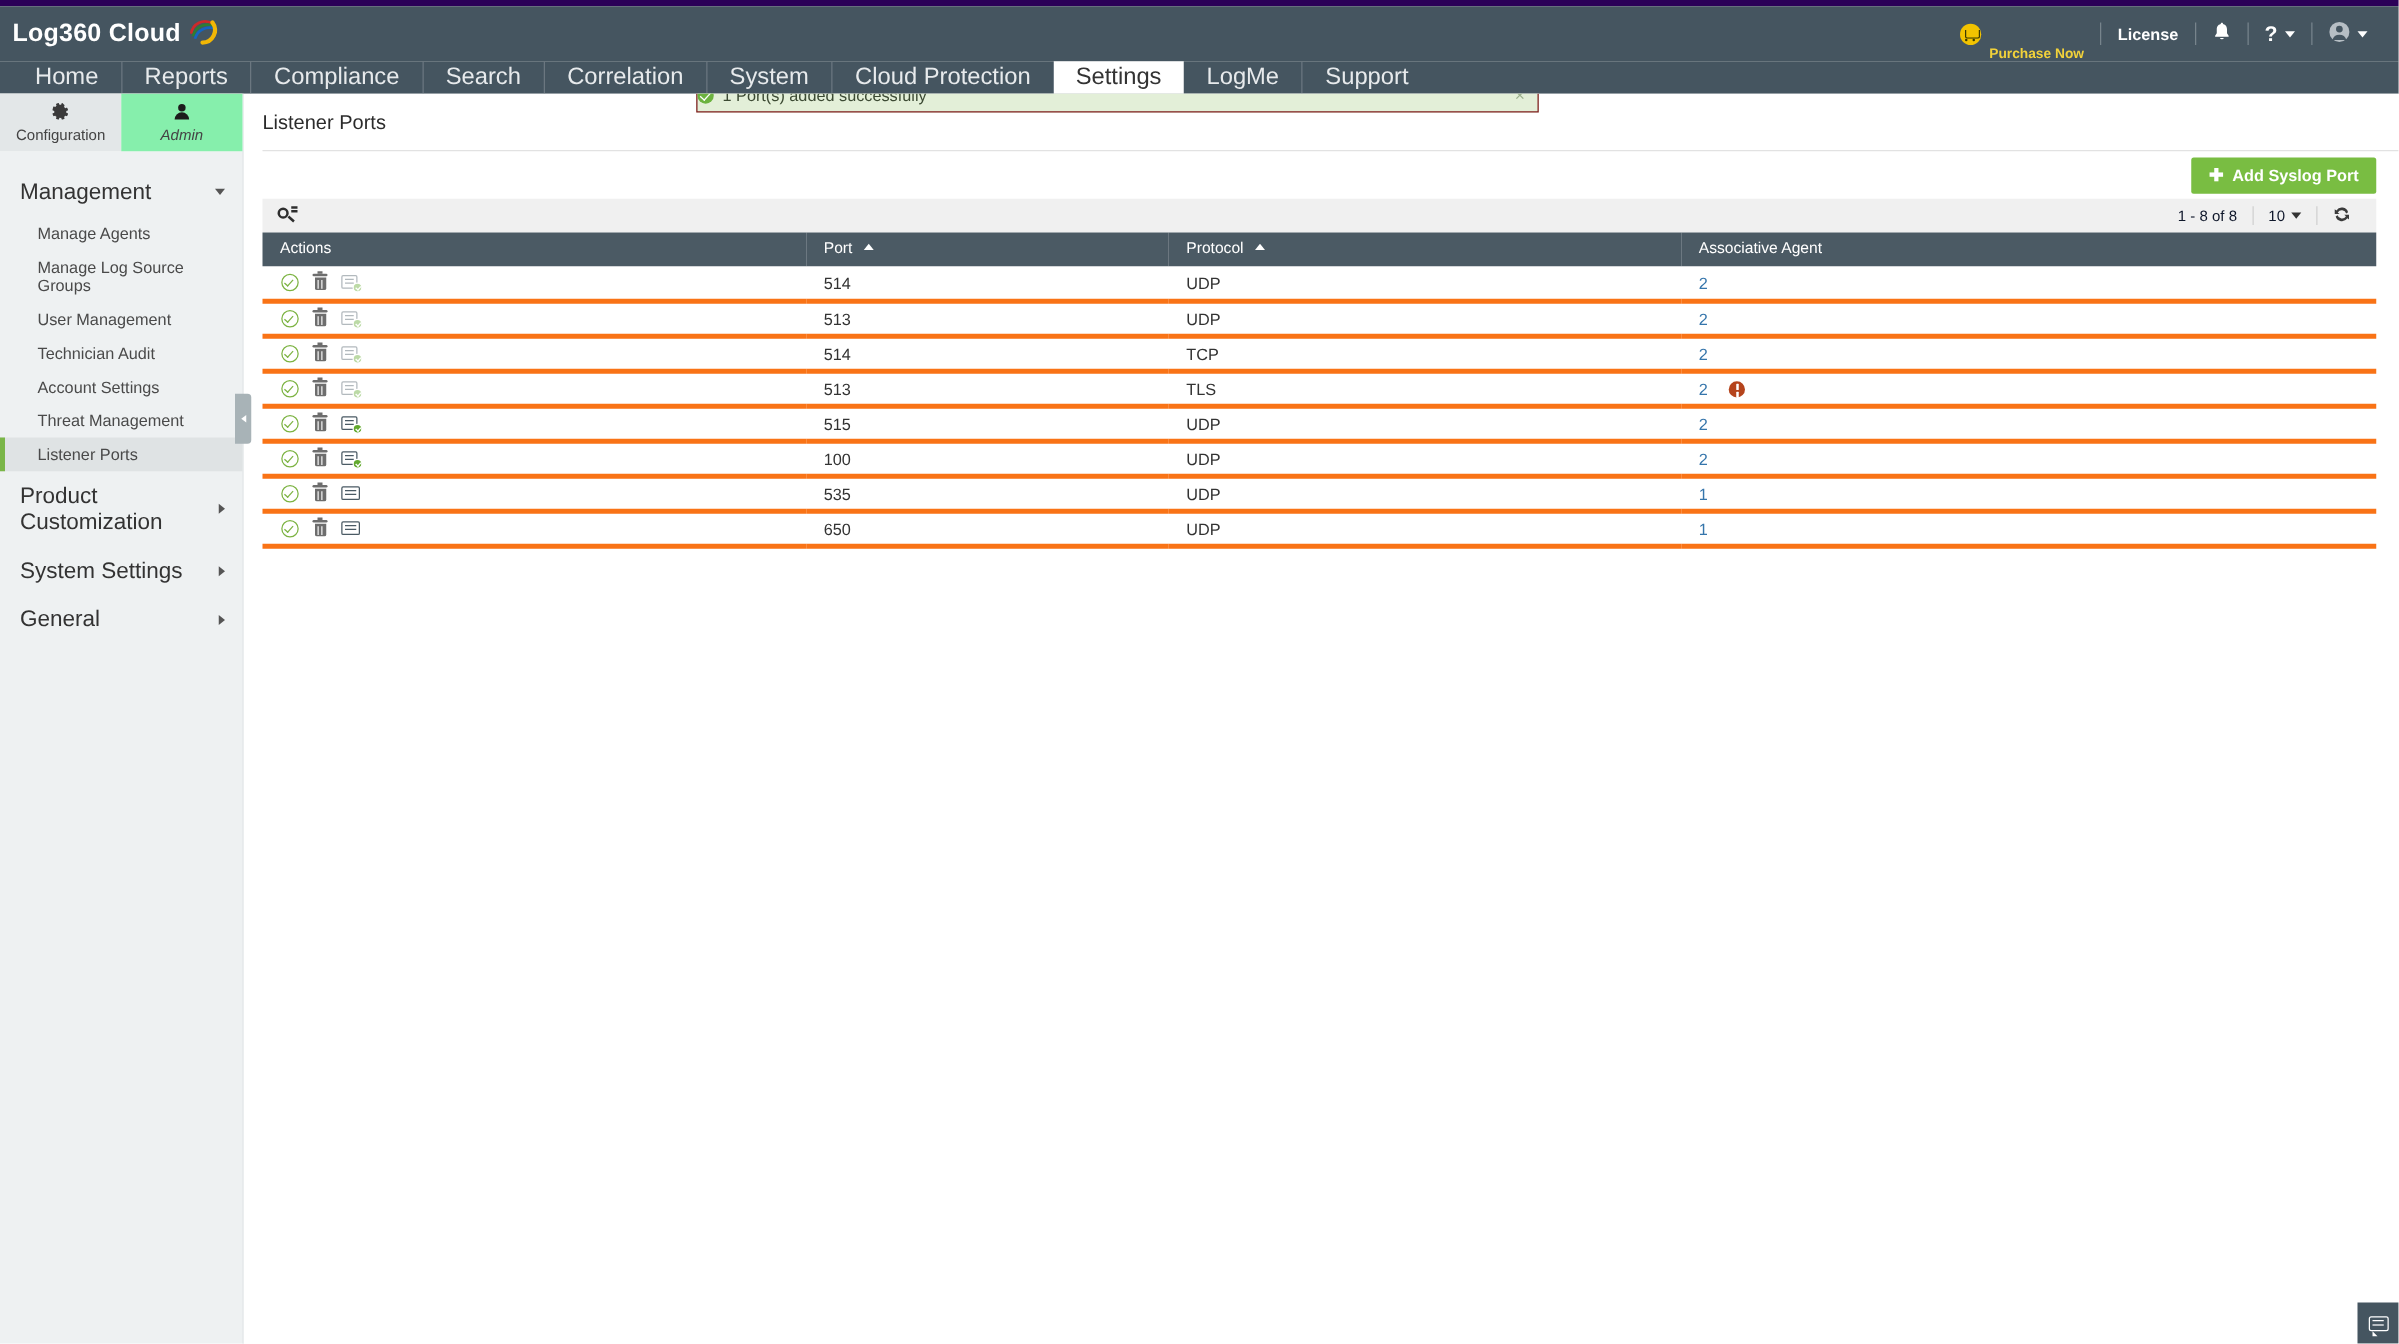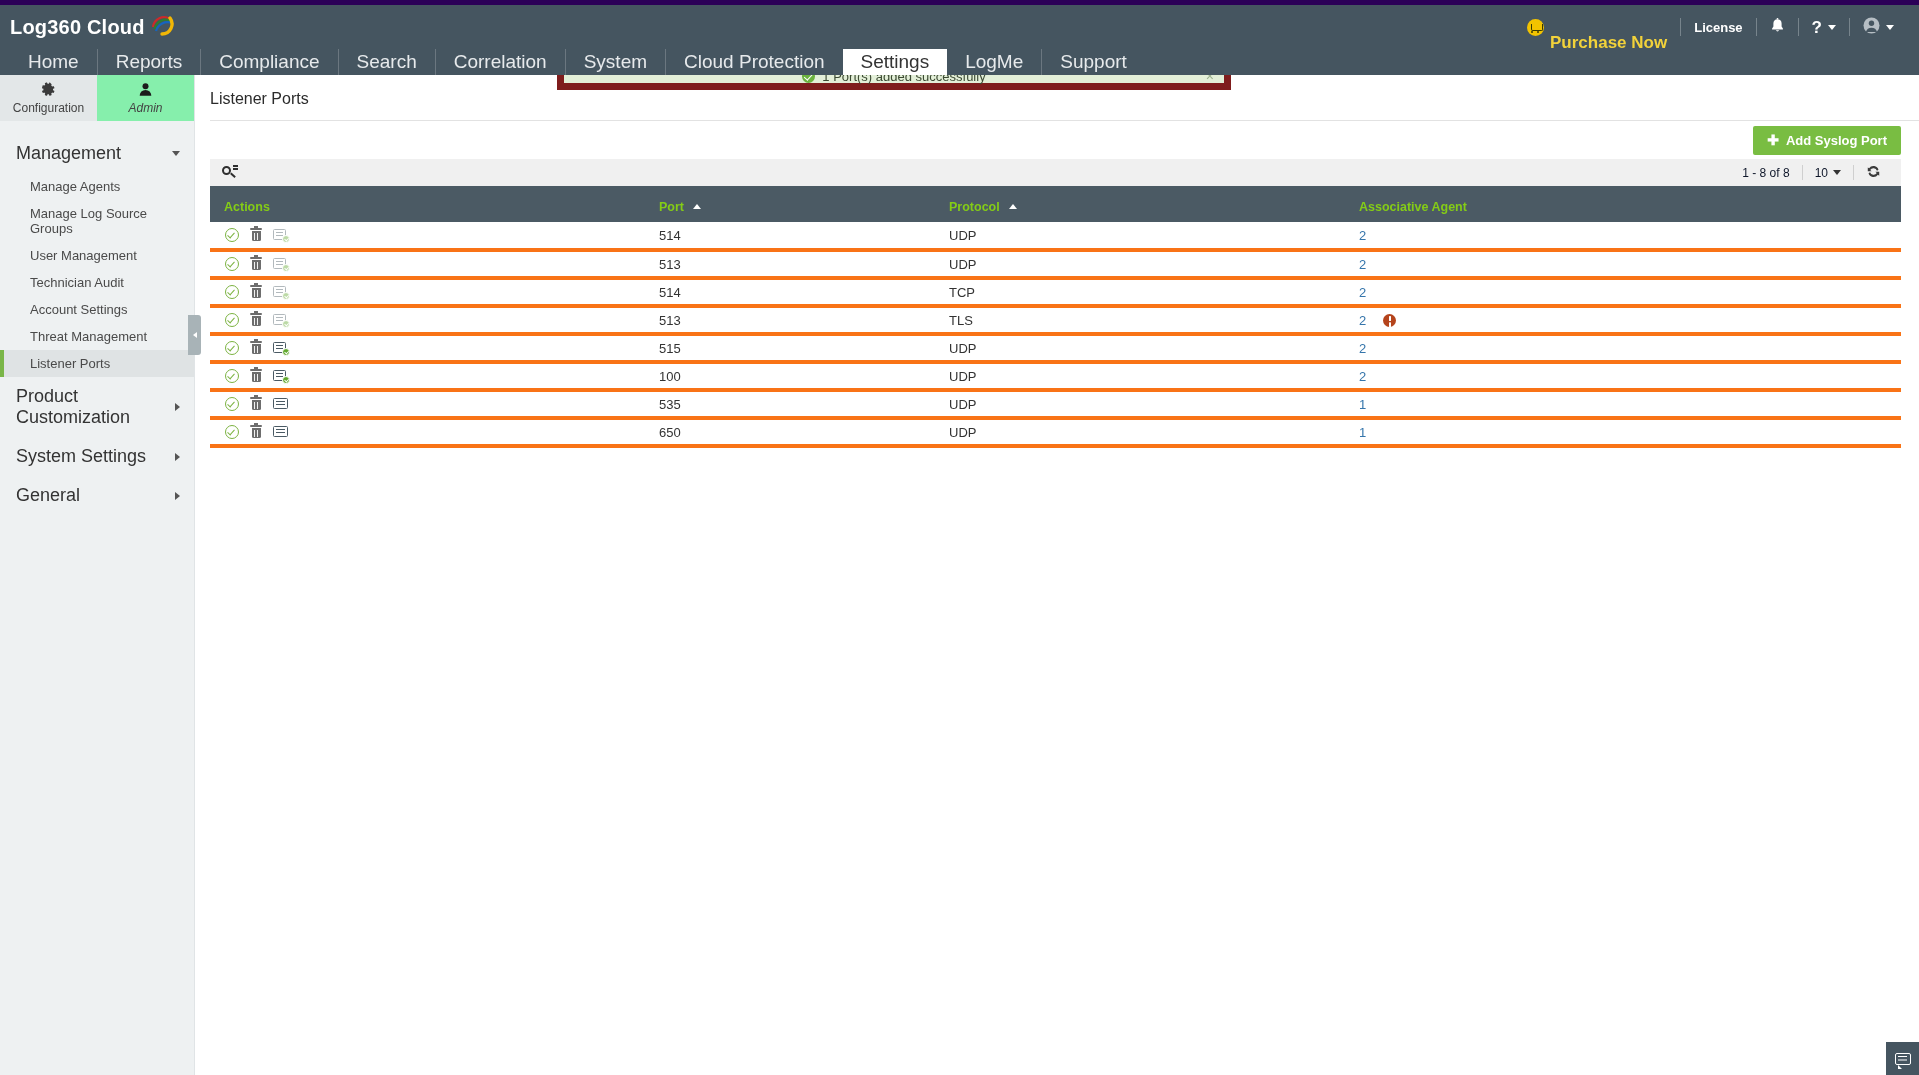--- a/index.html
+++ b/index.html
@@ -65,21 +65,21 @@
     color: #ffffff;
     white-space: nowrap;
     cursor: pointer;
     height: 22px;
   }
   .hr-sep {
     width: 1px;
     height: 18px;
     background: #77848c;
   }
-  .purchase-label { color: #f2d23a; font-weight: bold; font-size: 17px; margin-top: 32px; }
+  .purchase-label { color: #f2d23a; font-weight: bold; font-size: 11px; margin-top: 32px; }
   .cart-icon {
     width: 17px; height: 17px;
     background: #f2c300;
     border-radius: 50%;
     display: inline-block;
     position: relative;
   }
   .cart-icon::before {
     content: "";
     position: absolute;
@@ -250,24 +250,24 @@
   }
 
   
   .toast {
     position: absolute;
     left: 362px;
     top: -13px;
     width: 674px;
     height: 28px;
     background: #e3efd8;
-    border: 7px solid #7f1d1d;
-    display: flex;
-    align-items: center;
-    justify-content: center;
+    border: 1px solid #7f1d1d;
+    display: flex;
+    align-items: center;
+    justify-content: flex-start;
     font-size: 13px;
     color: #3c4a33;
     z-index: 20;
   }
   .toast-inner { display: flex; align-items: center; gap: 7px; }
   .toast-close {
     position: absolute;
     right: 10px;
     color: #9bb08d;
     font-size: 14px;
@@ -376,25 +376,25 @@
     border-top: 5px solid #333;
   }
 
   table.grid {
     width: 100%;
     border-collapse: collapse;
     table-layout: fixed;
   }
   table.grid thead th {
     background: #4b5a64;
-    color: #84cc16;
+    color: #ffffff;
     font-size: 12.5px;
-    font-weight: bold;
+    font-weight: normal;
     text-align: left;
-    padding: 14px 0 8px 14px;
+    padding: 4px 0 8px 14px;
     height: 27px;
   }
   .sort-asc {
     display: inline-block;
     width: 0; height: 0;
     border-left: 4px solid transparent;
     border-right: 4px solid transparent;
     border-bottom: 5px solid #ffffff;
     margin-left: 6px;
     vertical-align: 2px;

